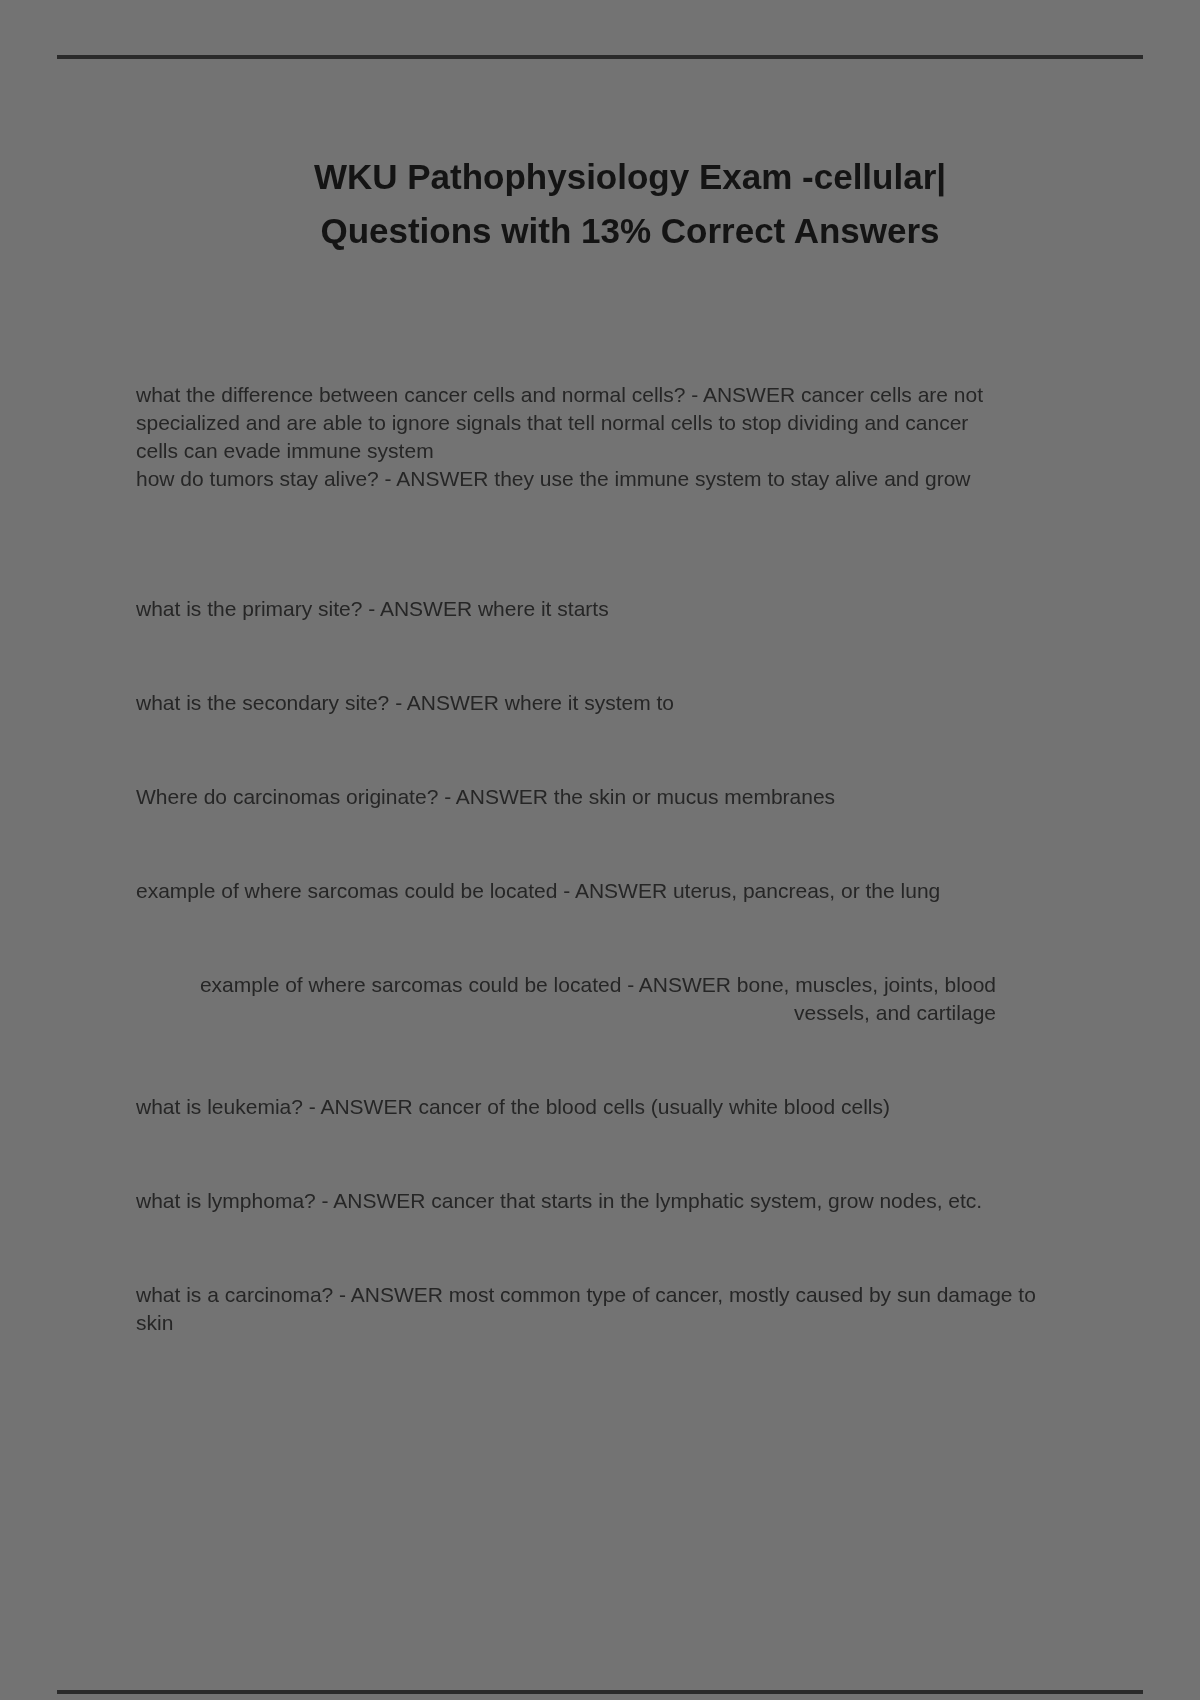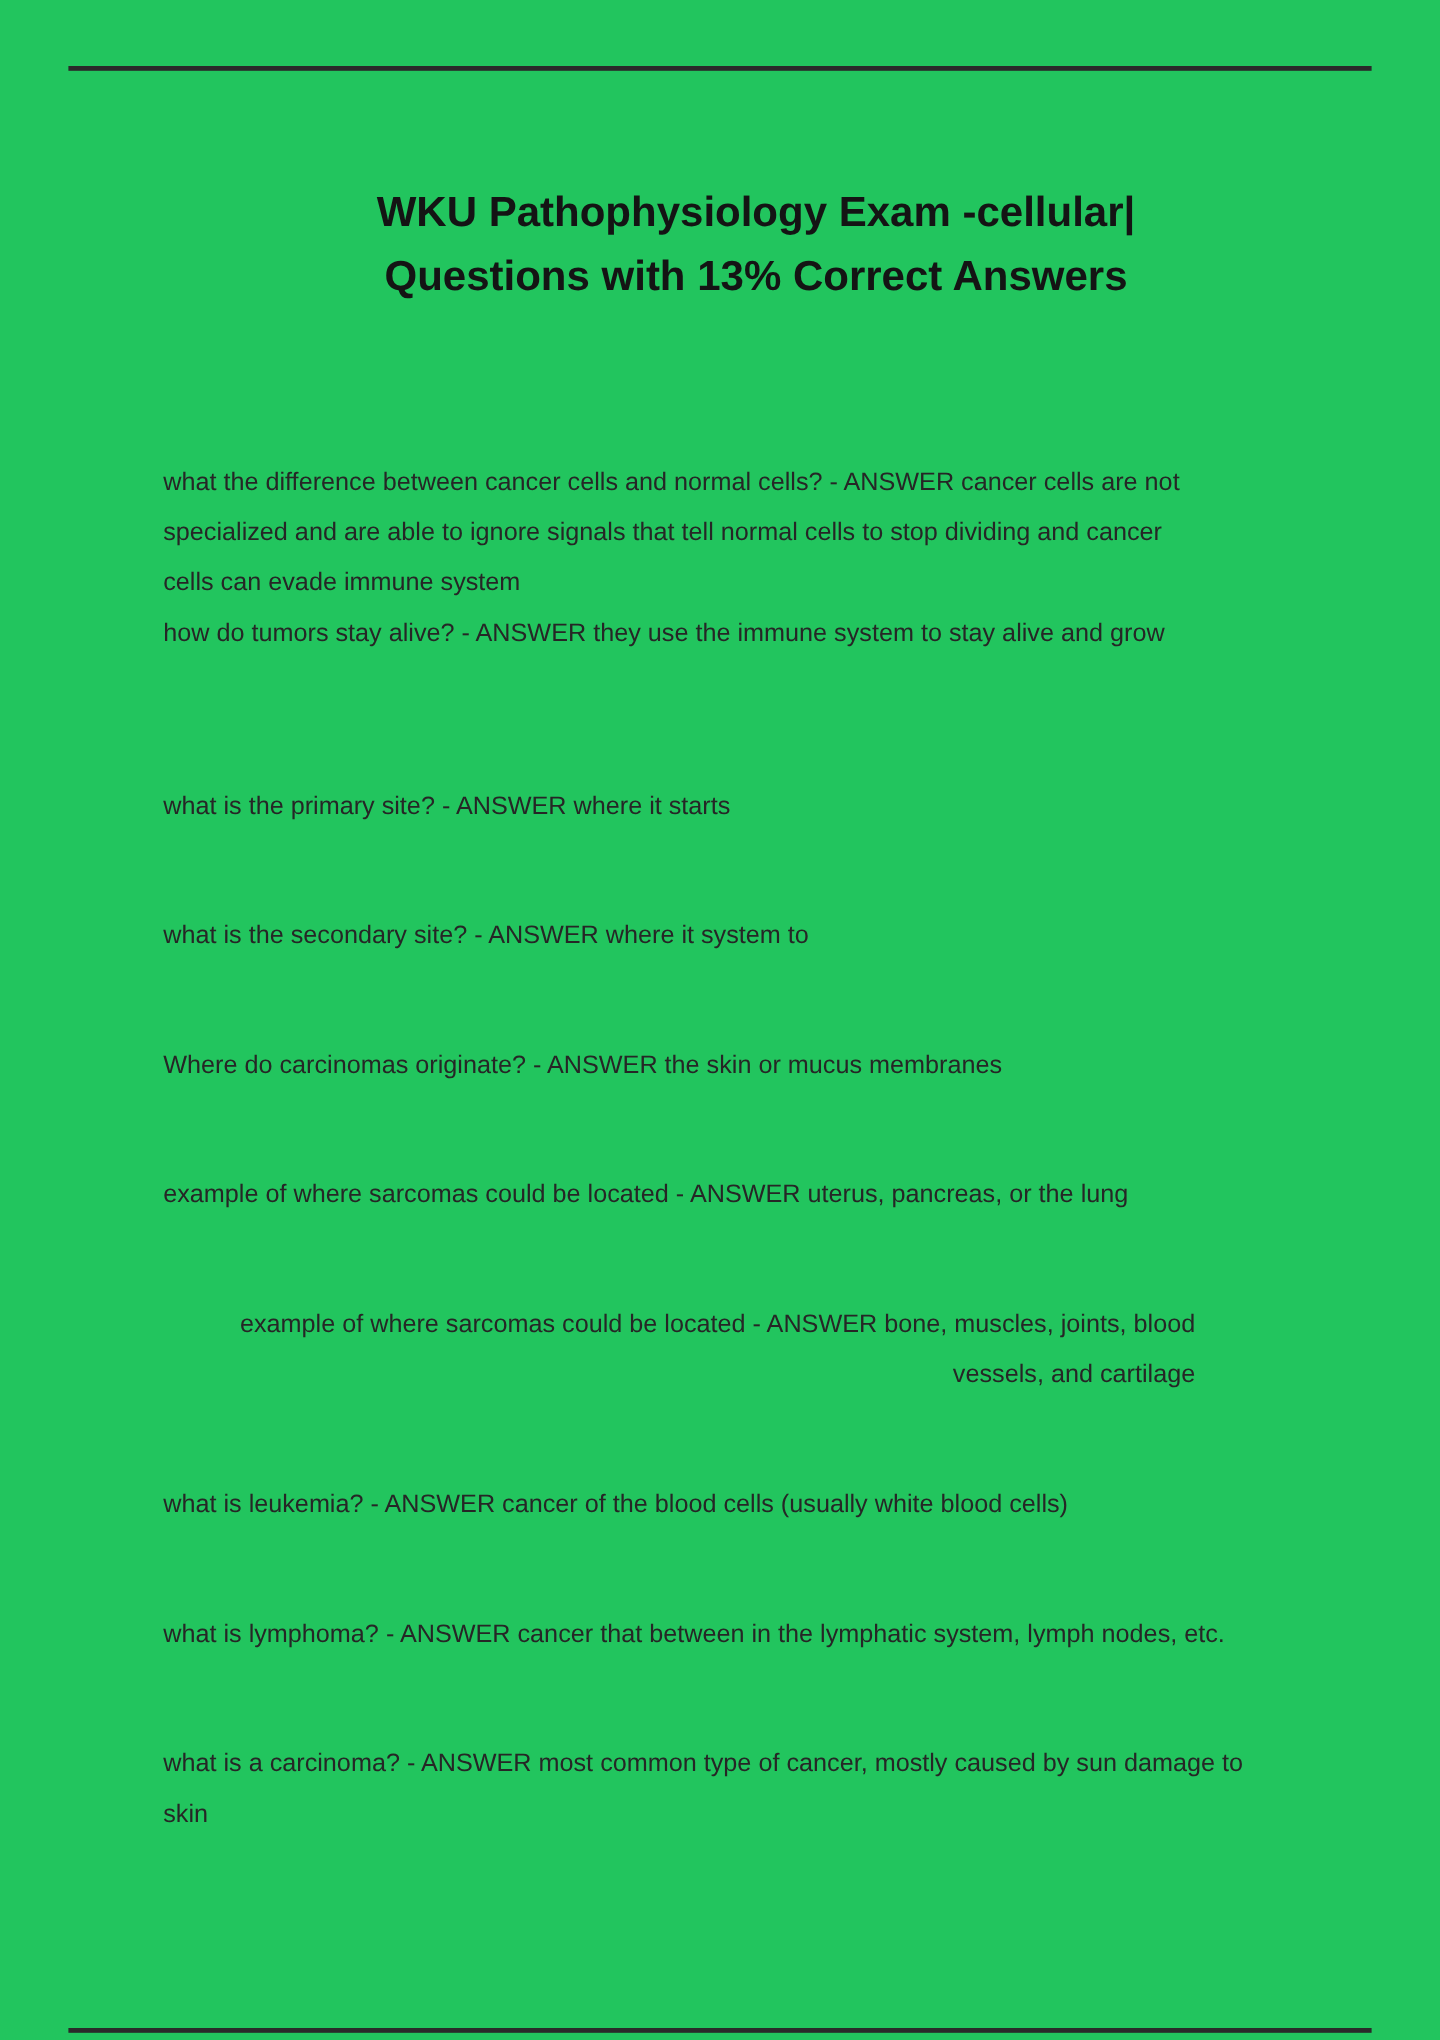--- a/index.html
+++ b/index.html
@@ -4,21 +4,21 @@
 <style>
   html, body {
     margin: 0;
     padding: 0;
     background: #ffffff;
   }
   .page {
     position: relative;
     width: 1200px;
     height: 1700px;
-    background: #22c55e;
+    background: #737373;
     overflow: hidden;
     font-family: "Liberation Sans", sans-serif;
   }
   .rule {
     position: absolute;
     left: 57px;
     width: 1086px;
     height: 4px;
     background: #2a2a2a;
   }
@@ -39,21 +39,21 @@
     color: #141414;
   }
   .title-line { display: block; white-space: nowrap; }
 
   .qa-list {
     position: absolute;
     left: 136px;
     top: 381px;
     width: 950px;
     font-size: 21px;
-    line-height: 42px;
+    line-height: 28px;
     color: #262626;
   }
   .qa-item {
     margin: 0 0 66px 0;
     max-width: 940px;
   }
   .qa-item.tight { margin-bottom: 0; }
   .qa-item.after-block { margin-bottom: 102px; }
   .w870 { max-width: 870px; }
   .w860 { max-width: 860px; text-align: right; }
@@ -73,19 +73,19 @@
 
   <div class="qa-list">
     <p class="qa-item w870 tight">what the difference between cancer cells and normal cells? - ANSWER cancer cells are not specialized and are able to ignore signals that tell normal cells to stop dividing and cancer cells can evade immune system</p>
     <p class="qa-item after-block">how do tumors stay alive? - ANSWER they use the immune system to stay alive and grow</p>
     <p class="qa-item">what is the primary site? - ANSWER where it starts</p>
     <p class="qa-item">what is the secondary site? - ANSWER where it system to</p>
     <p class="qa-item">Where do carcinomas originate? - ANSWER the skin or mucus membranes</p>
     <p class="qa-item">example of where sarcomas could be located - ANSWER uterus, pancreas, or the lung</p>
     <p class="qa-item w860">example of where sarcomas could be located - ANSWER bone, muscles, joints, blood vessels, and cartilage</p>
     <p class="qa-item">what is leukemia? - ANSWER cancer of the blood cells (usually white blood cells)</p>
-    <p class="qa-item">what is lymphoma? - ANSWER cancer that between in the lymphatic system, lymph nodes, etc.</p>
+    <p class="qa-item">what is lymphoma? - ANSWER cancer that starts in the lymphatic system, grow nodes, etc.</p>
     <p class="qa-item w920">what is a carcinoma? - ANSWER most common type of cancer, mostly caused by sun damage to skin</p>
   </div>
 
   <div class="rule rule-bottom"></div>
 
 </div>
 
 </body></html>

